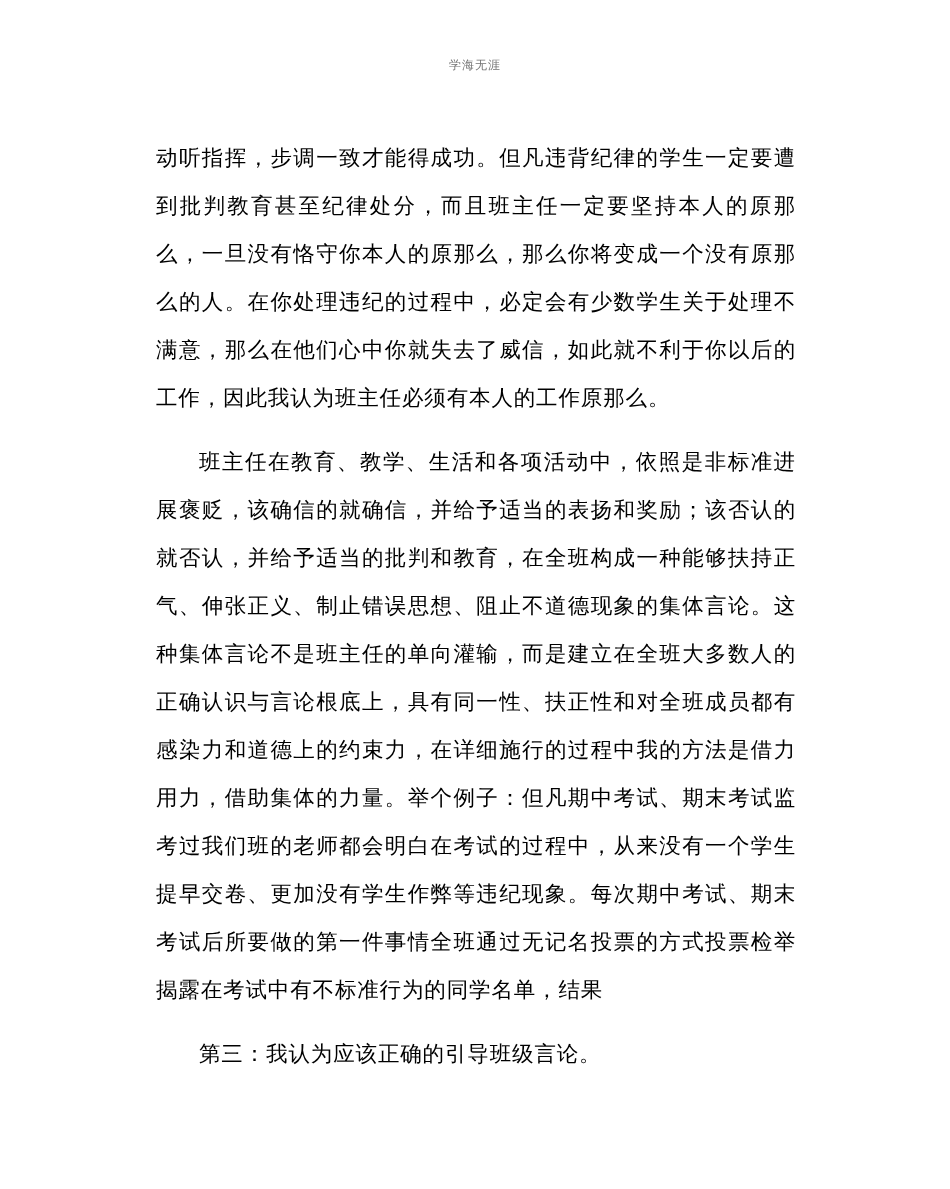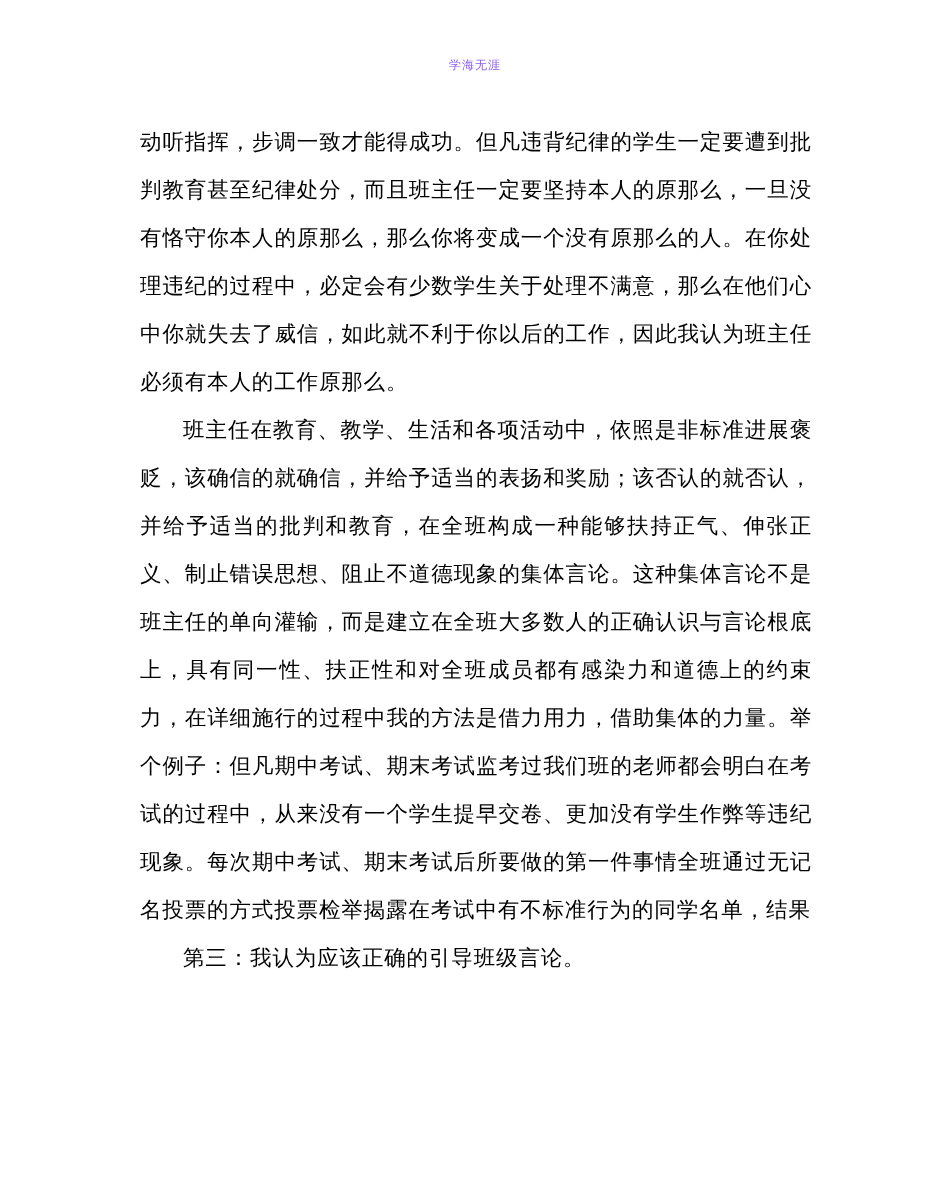--- a/index.html
+++ b/index.html
@@ -21,36 +21,36 @@
   }
   .page-header {
     position: absolute;
     top: 54px;
     left: 0;
     width: 100%;
     text-align: center;
   }
   .page-header-text {
     font-size: 12px;
-    color: #8b5cf6;
+    color: #737373;
     letter-spacing: 1px;
   }
   .doc-body {
     position: absolute;
     top: 118px;
     left: 140px;
     width: 672px;
     font-size: 21.5px;
     line-height: 48px;
     color: #000000;
     text-align: justify;
     text-justify: inter-ideograph;
   }
   .para {
-    margin: 0;
+    margin: 16px;
     padding: 0;
     letter-spacing: 0.04em;
     word-break: break-all;
   }
   .para.indent {
     text-indent: 2em;
   }
 </style>
 </head>
 <body>

